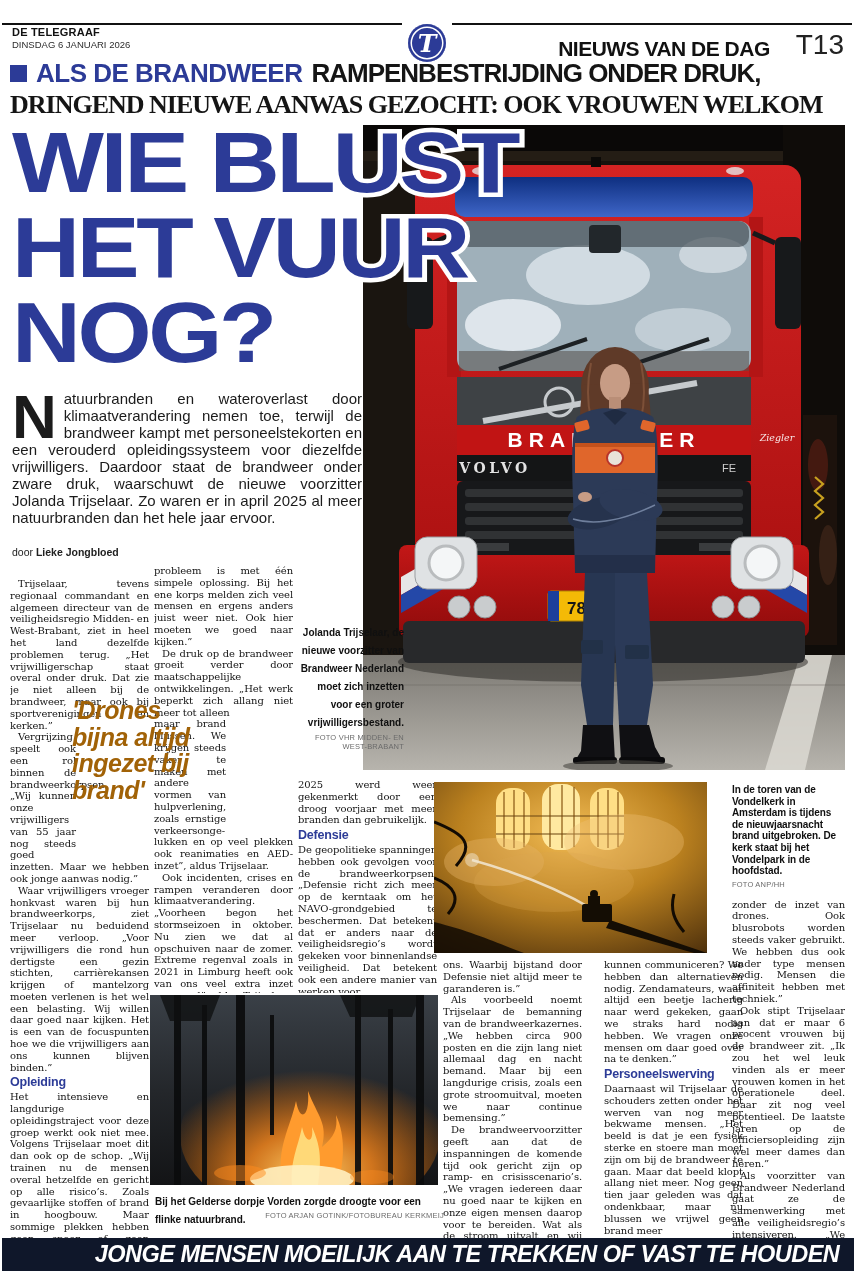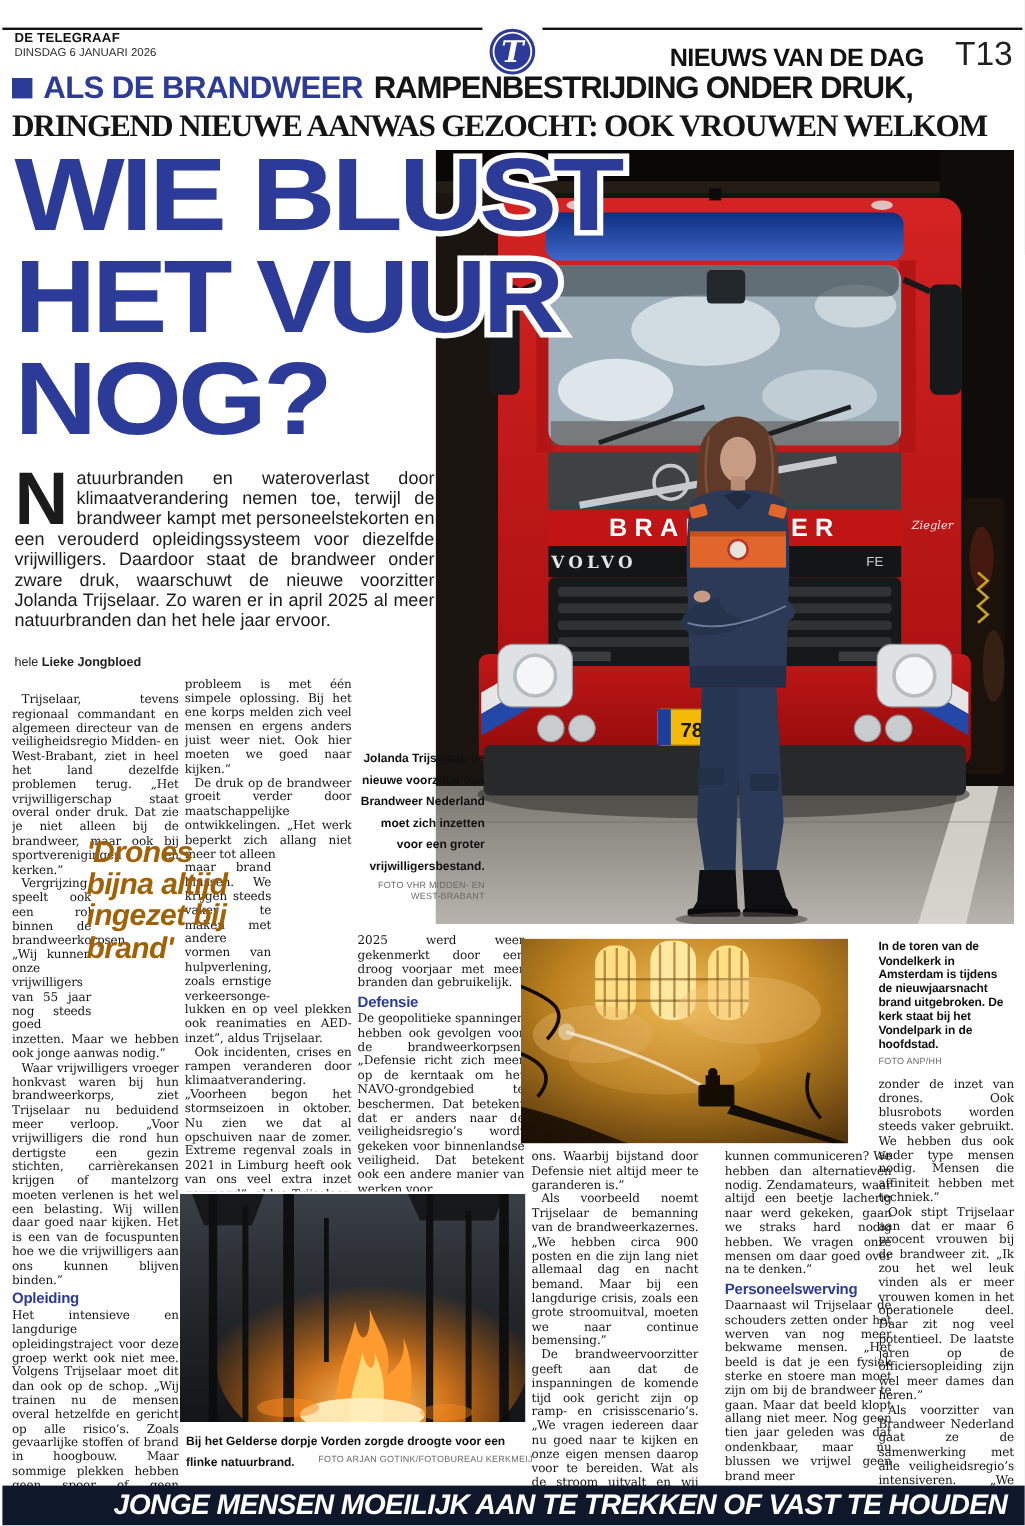--- a/index.html
+++ b/index.html
@@ -215,21 +215,21 @@
   <svg class="headline" width="545" height="270" viewBox="0 0 545 270">
     <text x="8" y="74" textLength="505" lengthAdjust="spacingAndGlyphs">WIE BLUST</text>
     <text x="8" y="159" textLength="455" lengthAdjust="spacingAndGlyphs">HET VUUR</text>
     <text x="8" y="244" textLength="262" lengthAdjust="spacingAndGlyphs">NOG?</text>
   </svg>
 
   <div class="lead">
     <span class="dropcap">N</span><span>atuurbranden en wateroverlast door klimaatverandering nemen toe, terwijl de brandweer kampt met personeelstekorten en een verouderd opleidingssysteem voor diezelfde vrijwilligers. Daardoor staat de brandweer onder zware druk, waarschuwt de nieuwe voorzitter Jolanda Trijselaar. Zo waren er in april 2025 al meer natuurbranden dan het hele jaar ervoor.</span>
   </div>
   <div class="byline">
-    <span>hele</span>
+    <span>door</span>
     <b>Lieke Jongbloed</b>
   </div>
 
   <div class="col" style="left:10px;top:538px;width:139px;height:674px;margin-top:40px;">
     <p>Trijselaar, tevens regionaal commandant en algemeen directeur van de veiligheidsregio Midden- en West-Brabant, ziet in heel het land dezelfde problemen terug. „Het vrijwilligerschap staat overal onder druk. Dat zie je niet alleen bij de brandweer, maar ook bij sportverenigingen en kerken.”</p>
     <p class="narrowL">Vergrijzing speelt ook een rol binnen de brandweerkorpsen. „Wij kunnen onze vrijwilligers van 55 jaar nog steeds goed</p>
     <p class="np">inzetten. Maar we hebben ook jonge aanwas nodig.”</p>
     <p>Waar vrijwilligers vroeger honkvast waren bij hun brandweerkorps, ziet Trijselaar nu beduidend meer verloop. „Voor vrijwilligers die rond hun dertigste een gezin stichten, carrièrekansen krijgen of mantelzorg moeten verlenen is het wel een belasting. Wij willen daar goed naar kijken. Het is een van de focuspunten hoe we die vrijwilligers aan ons kunnen blijven binden.”</p>
     <div class="sub">Opleiding</div>
     <p class="np">Het intensieve en langdurige opleidingstraject voor deze groep werkt ook niet mee. Volgens Trijselaar moet dit dan ook op de schop. „Wij trainen nu de mensen overal hetzelfde en gericht op alle risico’s. Zoals gevaarlijke stoffen of brand in hoogbouw. Maar sommige plekken hebben geen spoor of geen hoogbouw. In de praktijk kan dit dus slimmer en concreter”, aldus Trijselaar. „Wij hebben hier onderzoek naar gedaan en dat laat zien dat het geen</p>

